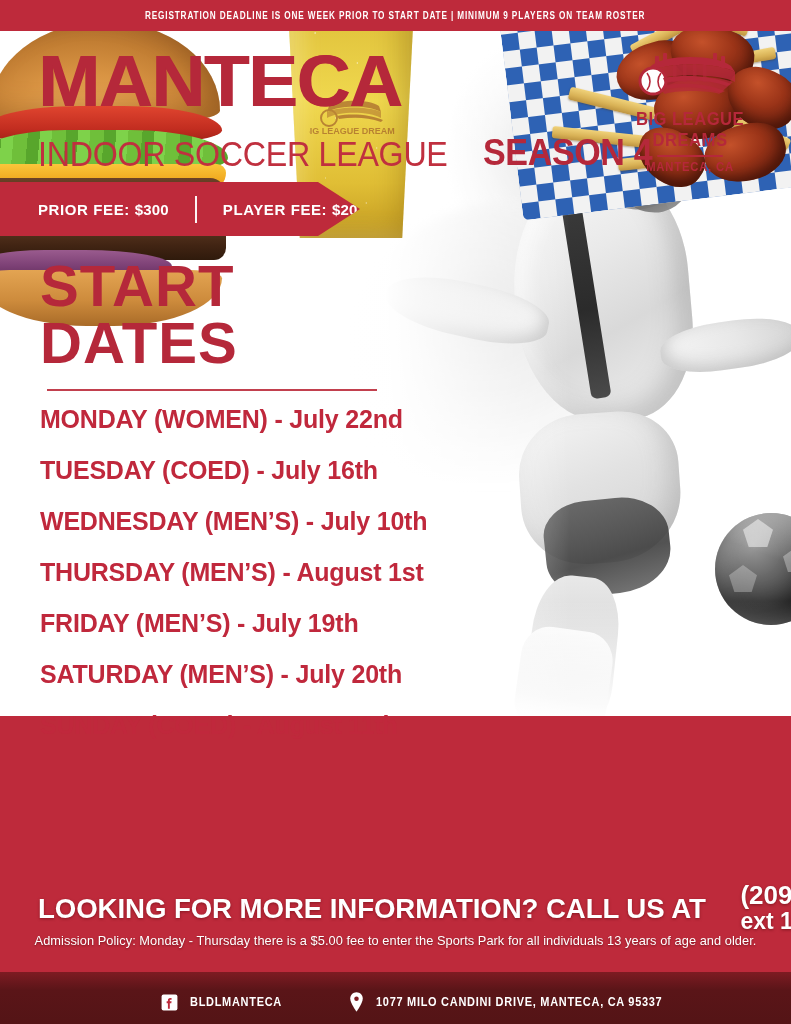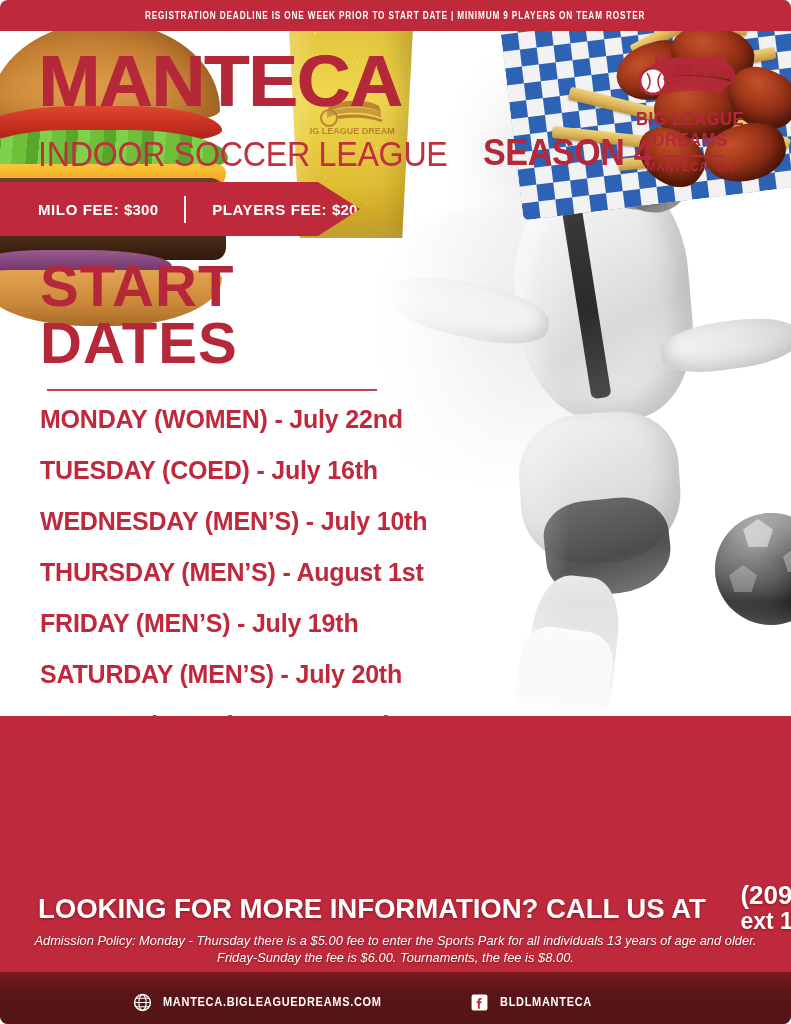--- a/index.html
+++ b/index.html
@@ -7,21 +7,20 @@
     width:791px; height:1024px;
     background:#ffffff;
     font-family:"Liberation Sans", sans-serif;
     overflow:hidden;
   }
   .flyer {
     position:relative;
     width:791px; height:1024px;
     background:#ffffff;
     overflow:hidden;
-    border-radius:8px;
   }
 
   
   .top-banner {
     position:absolute; left:0; top:0; width:791px; height:31px;
     background:#BE2A3B;
     display:flex; align-items:center; justify-content:center;
     z-index:40;
   }
   .top-banner-text {
@@ -411,21 +410,20 @@
     position:absolute; left:0; top:932px; width:791px; z-index:26;
     text-align:center;
   }
   .policy-line {
     color:#ffffff;
     font-family:"Liberation Sans Narrow","Liberation Sans",sans-serif;
     font-size:12.8px; line-height:1.34;
     letter-spacing:.05px;
     text-shadow:0 1px 2px rgba(80,10,14,.6);
     white-space:nowrap;
-    font-style:italic;
   }
 
   
   .footer {
     position:absolute; left:0; bottom:0; width:791px; height:44px; z-index:30;
     display:flex; align-items:center; justify-content:center; gap:0;
   }
   .foot-item { display:flex; align-items:center; gap:11px; }
   .foot-text {
     color:#ffffff;
@@ -502,26 +500,26 @@
     <div class="title-main">MANTECA</div>
     <div class="title-sub-row">
       <div class="title-sub">INDOOR SOCCER LEAGUE</div>
       <div class="title-season">SEASON 4</div>
     </div>
   </div>
 
   <div class="fee-bar">
     <div class="fee-inner">
       <div class="fee-item">
-        <span>MILO FEE:</span>
+        <span>PRIOR FEE:</span>
         <span class="amt">$300</span>
       </div>
       <div class="fee-sep"></div>
       <div class="fee-item">
-        <span>PLAYERS FEE:</span>
+        <span>PLAYER FEE:</span>
         <span class="amt">$20</span>
       </div>
     </div>
   </div>
 
   <div class="dates-block">
     <div class="dates-heading">START DATES</div>
     <div class="dates-rule"></div>
 
     <div class="date-line">
@@ -598,42 +596,38 @@
   <div class="cta-row">
     <div class="cta-text">LOOKING FOR MORE INFORMATION? CALL US AT</div>
     <div class="phone-block">
       <div class="phone-num">(209) 824-2400</div>
       <div class="phone-ext">ext 106, 112, or 105</div>
     </div>
   </div>
 
   <div class="policy">
     <div class="policy-line">Admission Policy: Monday - Thursday there is a $5.00 fee to enter the Sports Park for all individuals 13 years of age and older.</div>
-    <div class="policy-line">Friday-Sunday the fee is $6.00. Tournaments, the fee is $8.00.</div>
   </div>
 
   <div class="footer">
-    <div class="foot-item">
-      <svg class="icon-sq" width="19" height="19" viewBox="0 0 24 24">
-        <circle cx="12" cy="12" r="10" fill="none" stroke="#ffffff" stroke-width="1.8"></circle>
-        <ellipse cx="12" cy="12" rx="4.6" ry="10" fill="none" stroke="#ffffff" stroke-width="1.5"></ellipse>
-        <line x1="2" y1="12" x2="22" y2="12" stroke="#ffffff" stroke-width="1.5"></line>
-        <line x1="3.6" y1="6.6" x2="20.4" y2="6.6" stroke="#ffffff" stroke-width="1.3"></line>
-        <line x1="3.6" y1="17.4" x2="20.4" y2="17.4" stroke="#ffffff" stroke-width="1.3"></line>
-      </svg>
-      <span class="foot-text">MANTECA.BIGLEAGUEDREAMS.COM</span>
-    </div>
 
     <div class="foot-gap-1"></div>
 
     <div class="foot-item">
       <svg class="icon-sq" width="19" height="19" viewBox="0 0 24 24">
         <rect x="2" y="2" width="20" height="20" rx="2.5" fill="#ffffff"></rect>
         <path d="M14.6 8.4h-1.5c-.4 0-.7.3-.7.8v1.3h2.2l-.3 2.3h-1.9V20h-2.4v-7.2H8.4v-2.3h1.6V9.1c0-1.7 1-2.9 2.7-2.9h1.9z" fill="#BE2A3B"></path>
       </svg>
       <span class="foot-text">BLDLMANTECA</span>
     </div>
 
     <div class="foot-gap-2"></div>
 
+    <div class="foot-item">
+      <svg class="icon-sq" width="17" height="20" viewBox="0 0 24 30">
+        <path d="M12 0.5C6.8.5 2.6 4.7 2.6 9.9c0 6.9 9.4 19.6 9.4 19.6s9.4-12.7 9.4-19.6C21.4 4.7 17.2.5 12 .5z" fill="#ffffff"></path>
+        <circle cx="12" cy="10" r="3.4" fill="#7E1B22"></circle>
+      </svg>
+      <span class="foot-text">1077 MILO CANDINI DRIVE, MANTECA, CA 95337</span>
+    </div>
   </div>
 
 </div>
 
 </body></html>

